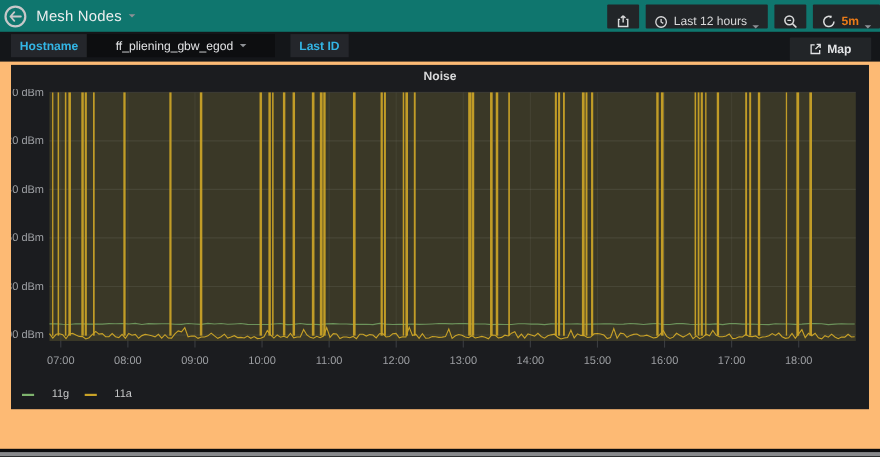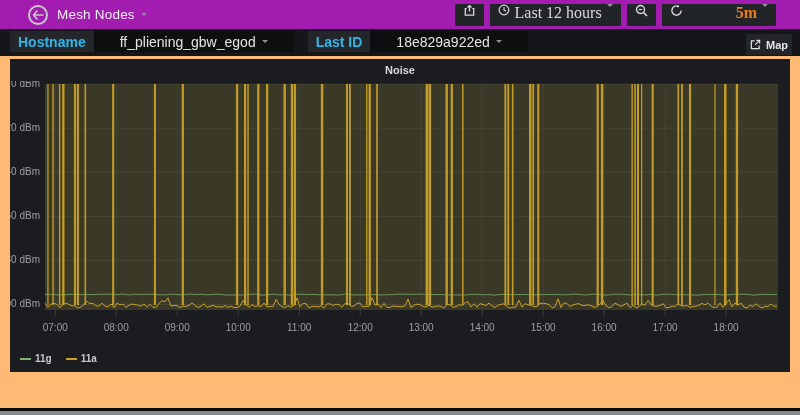--- a/index.html
+++ b/index.html
@@ -2,64 +2,64 @@
 <html><head>
 <meta charset="utf-8">
 <style>
   * { margin:0; padding:0; box-sizing:border-box; }
   html,body { width:800px; height:415px; overflow:hidden; background:#0b0c0e;
     font-family:"Liberation Sans", sans-serif; color:#d8d9da; }
   .app { position:relative; width:800px; height:415px; }
 
   
   .navbar { position:absolute; top:0; left:0; width:800px; height:29px;
-    background:#a21caf; display:flex; align-items:center; justify-content:space-between;
-    padding:0 24px; }
+    background:#0f766e; display:flex; align-items:center; justify-content:space-between;
+    padding:0 0; }
   .nav-left { display:flex; align-items:center; gap:9px; padding-left:4px; }
   .back-btn { width:20px; height:20px; border-radius:50%; border:2px solid #c7c8c9;
     background:transparent; color:#c7c8c9; display:flex; align-items:center;
     justify-content:center; cursor:pointer; padding:0; }
   .dash-title-wrap { display:flex; align-items:center; gap:6px; cursor:pointer; }
   .dash-title { font-size:13.5px; font-weight:500; color:#eceeef; letter-spacing:.2px; }
   .caret { width:0; height:0; border-left:4px solid transparent;
     border-right:4px solid transparent; border-top:4px solid #8e9196; display:inline-block; }
   .caret.sm { border-left-width:3px; border-right-width:3px; border-top-width:3px; }
   .nav-right { display:flex; align-items:center; gap:6px; }
-  .nav-btn { display:flex; align-items:flex-start; gap:5px; background:#222528;
-    border:none; color:#d8d9da; height:22px; padding:0 8px; font-size:16px;
-    font-family:Liberation Serif, serif; cursor:pointer; border-radius:1px; }
+  .nav-btn { display:flex; align-items:flex-end; gap:5px; background:#222528;
+    border:none; color:#d8d9da; height:22px; padding:0 8px; font-size:11px;
+    font-family:Liberation Sans, sans-serif; cursor:pointer; border-radius:1px; }
   .nav-btn svg { display:block; }
-  .orange { color:#eb7b18; font-weight:700;margin-left:48px; }
+  .orange { color:#eb7b18; font-weight:700; }
 
   
   .submenu { position:absolute; top:29px; left:0; width:800px; height:30px;
     background:#141619; display:flex; align-items:flex-start;
     justify-content:space-between; padding:2px 8px 0 10px; }
   .vars { display:flex; gap:14px; }
-  .var-ctrl { display:flex; align-items:stretch; height:21px; font-size:14px; }
+  .var-ctrl { display:flex; align-items:stretch; height:21px; font-size:11px; }
   .var-label { background:#24262b; color:#33b5e5; font-weight:700;
     display:flex; align-items:center; padding:0 8px; }
   .var-value { background:#0d0e10; color:#e3e4e6; display:flex; align-items:center;
     gap:6px; padding:0 26px; cursor:pointer; }
   .links { display:flex; gap:6px; margin-top:3px; }
   .link-btn { display:flex; align-items:center; gap:5px; background:#222528;
-    border:none; color:#e3e4e6; height:21px; padding:0 4px; font-size:11px;
+    border:none; color:#e3e4e6; height:21px; padding:0 18px; font-size:11px;
     font-weight:700; font-family:inherit; cursor:pointer; border-radius:1px; }
 
   
   .dashboard { position:absolute; top:56px; left:0; width:800px; height:352px;
     background:#fdba74; }
   .panel { position:absolute; left:10px; top:3px; width:780px; height:313px;
     background:#1b1c1f; }
   .panel-title { height:22px; display:flex; align-items:center; justify-content:center;
     font-size:11px; font-weight:700; color:#d8d9da; cursor:pointer; }
   #noise-chart { display:block; }
   .legend { display:flex; gap:14px; padding-left:10px; margin-top:2px; align-items:center; }
-  .legend-item { display:flex; align-items:center; gap:4px; font-size:10px;
-    color:#c7c8c9; cursor:pointer;font-weight:bold; }
+  .legend-item { display:flex; align-items:center; gap:16px; font-size:10px;
+    color:#c7c8c9; cursor:pointer; }
   .legend-swatch { width:11px; height:2px; display:inline-block; }
 
   .hscrollbar { position:absolute; left:0; bottom:0; width:800px; height:4px;
     background:#87898c; cursor:pointer; }
 </style>
 </head>
 <body>
 
 <div class="app">
 
@@ -112,24 +112,20 @@
     <div class="vars">
       <div class="var-ctrl">
         <span class="var-label">Hostname</span>
         <span class="var-value">
           <span>ff_pliening_gbw_egod</span>
           <span class="caret sm"></span>
         </span>
       </div>
       <div class="var-ctrl">
         <span class="var-label">Last ID</span>
-        <span class="var-value">
-          <span>18e829a922ed</span>
-          <span class="caret sm"></span>
-        </span>
       </div>
     </div>
     <div class="links">
       <button class="link-btn">
         <svg width="11" height="11" viewBox="0 0 12 12">
           <path d="M5 2 H1.5 V10.5 H10 V7" stroke="#e3e4e6" stroke-width="1.3" fill="none"></path>
           <path d="M7 1.5 H10.5 V5 M10.5 1.5 L5.8 6.2" stroke="#e3e4e6" stroke-width="1.3" fill="none"></path>
         </svg>
         <span>Map</span>
       </button>

